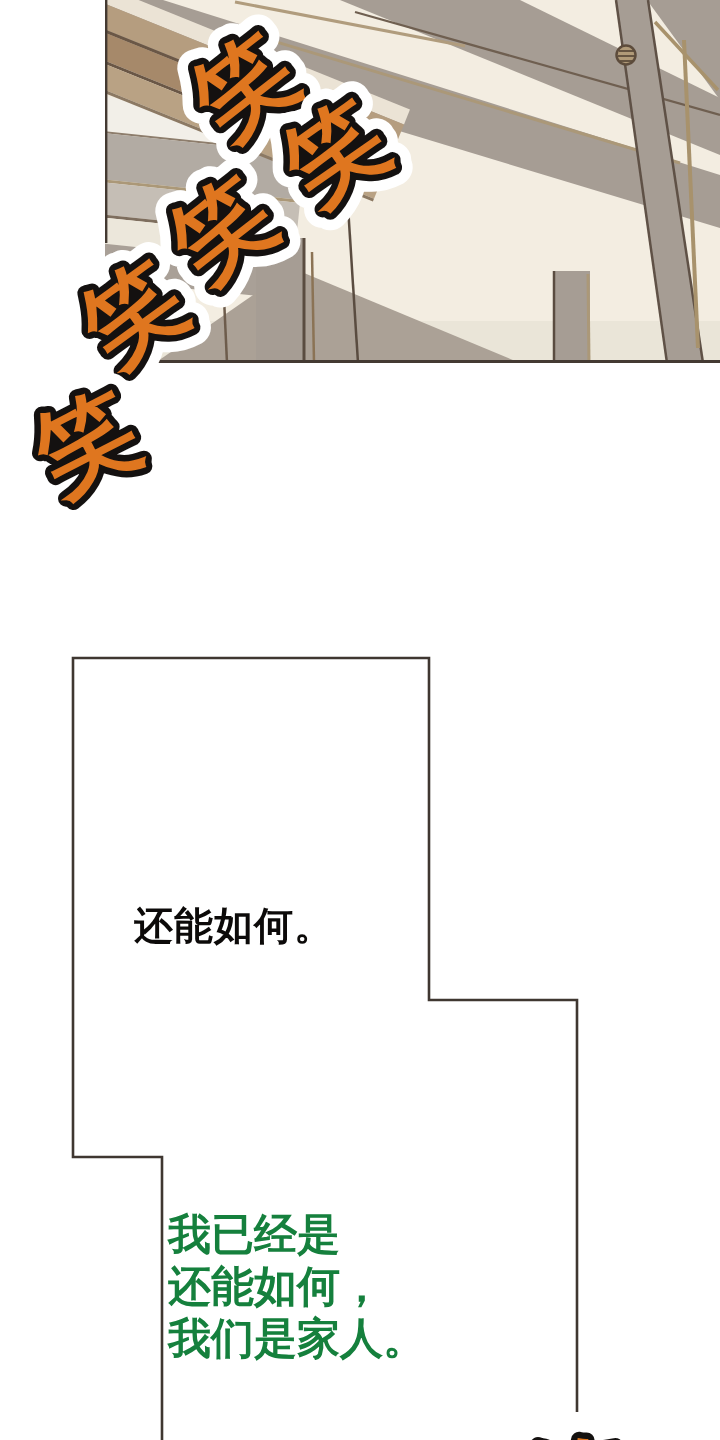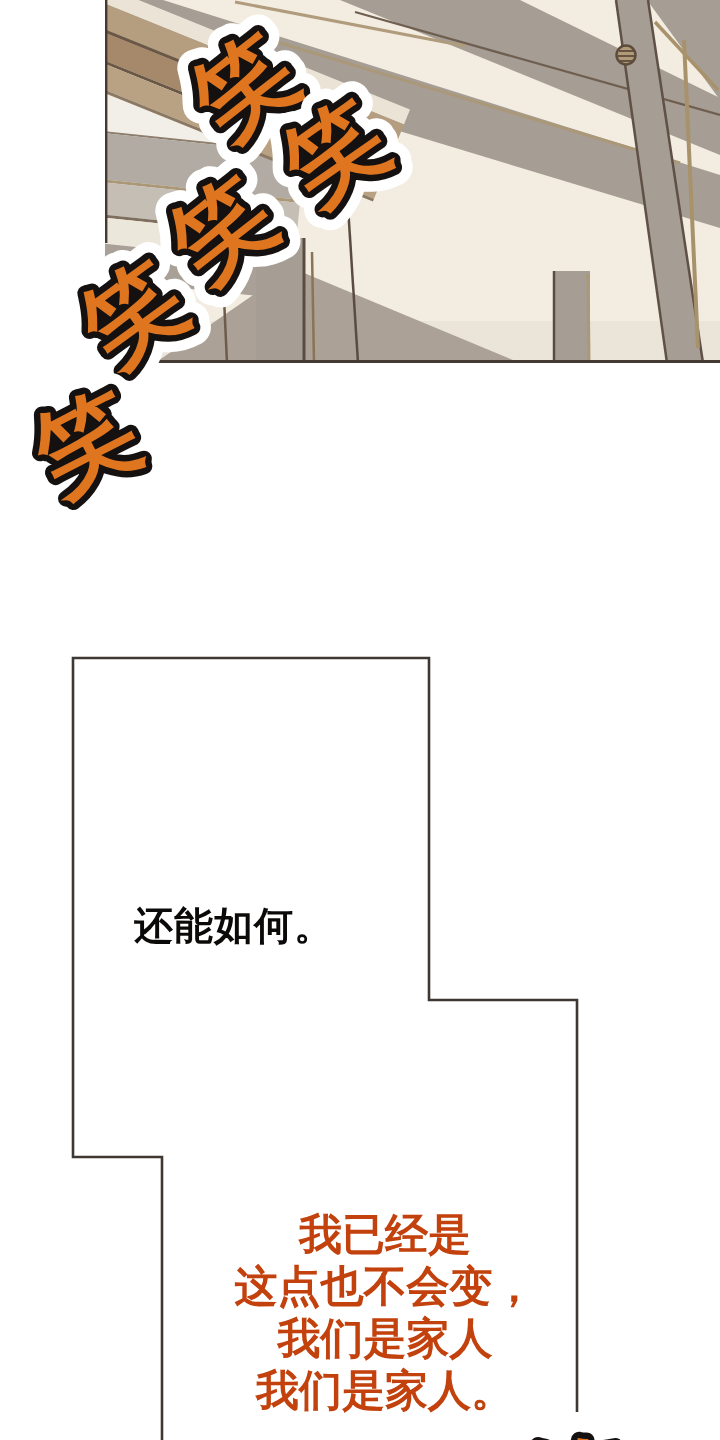--- a/index.html
+++ b/index.html
@@ -35,25 +35,24 @@
     color: #0c0a09;
     white-space: nowrap;
     font-family: Liberation Serif, serif;
   }
   .narration {
     position: absolute;
     left: 168px;
     top: 1208px;
     width: 434px;
     z-index: 2;
-    text-align: center;
     font-size: 43px;
     line-height: 52px;
     font-weight: 700;
-    color: #c2410c;
+    color: #15803d;
   }
   .narration div { white-space: nowrap; }
   .sfx-glyph {
     font-weight: 700;
     font-family: "DejaVu Sans", sans-serif;
   }
 </style>
 </head>
 <body>
 
@@ -133,22 +132,21 @@
 
       <line x1="106" y1="0" x2="106" y2="243" stroke="#443a32" stroke-width="2.8"></line>
       <line x1="118" y1="361.5" x2="720" y2="361.5" stroke="#443a32" stroke-width="2.8"></line>
     </g>
   </svg>
 
   <div class="speech-text">还能如何。</div>
 
   <div class="narration">
     <div>我已经是</div>
-    <div>这点也不会变，</div>
-    <div>我们是家人</div>
+    <div>还能如何，</div>
     <div>我们是家人。</div>
   </div>
 
   <svg class="overlay" width="720" height="1440" viewBox="0 0 720 1440">
     <path d="M577,1412 L577,1000 L429,1000 L429,658 L73,658 L73,1157 L162,1157 L162,1440" fill="none" stroke="#3f3731" stroke-width="2.6" stroke-linejoin="miter"></path>
     <g id="sfx-layer">
         <g transform="translate(243,85) rotate(-38)">
           <text x="0" y="0" dy="0.36em" text-anchor="middle" font-size="96" class="sfx-glyph" fill="#df761f" stroke="#ffffff" stroke-width="34" stroke-linejoin="round" stroke-linecap="round" paint-order="stroke fill">笑</text>
           <text x="0" y="0" dy="0.36em" text-anchor="middle" font-size="96" class="sfx-glyph" fill="#df761f" stroke="#141110" stroke-width="13" stroke-linejoin="round" stroke-linecap="round" paint-order="stroke fill">笑</text>
         </g>

